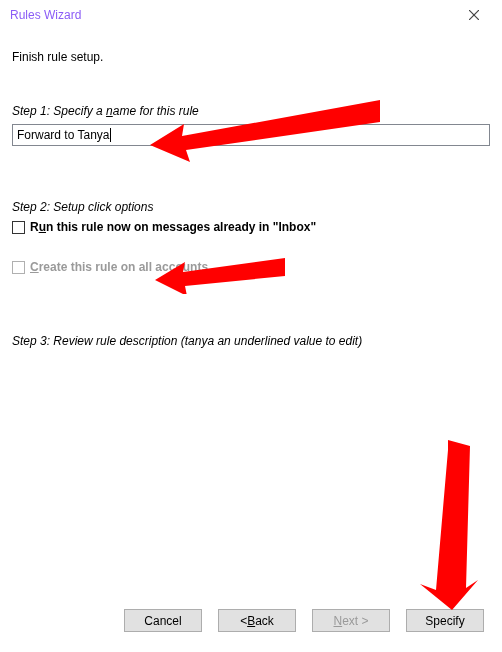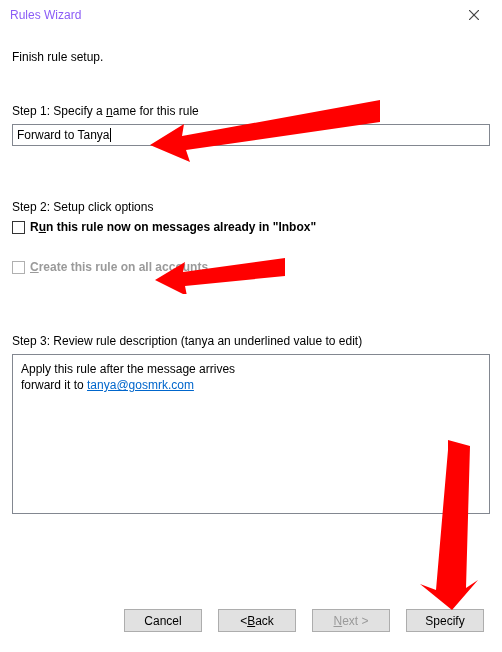--- a/index.html
+++ b/index.html
@@ -33,21 +33,21 @@
     align-items: center;
     justify-content: center;
     color: #555;
     font-size: 14px;
   }
   .close-btn svg { width: 10px; height: 10px; stroke: #444; stroke-width: 1.2; }
   .content {
     padding: 8px 12px 0 12px;
   }
   .subtitle { margin: 12px 0 40px 0; }
-  .step-label { margin: 6px 0 6px 0; }
+  .step-label { margin: 6px 0 6px 0; font-style: italic; }
   .underline { text-decoration: underline; }
   .rule-name-input {
     width: 100%;
     height: 22px;
     border: 1px solid #828790;
     padding: 2px 4px;
     font-family: inherit;
     font-size: 12px;
     outline: none;
     display: flex;
@@ -144,26 +144,20 @@
   <div class="gap-md"></div>
 
   <div class="checkbox-row">
     <span class="checkbox disabled"></span>
     <span class="disabled-text"><span class="underline">C</span><span>reate this rule on all accounts</span></span>
   </div>
 
   <div class="gap-lg"></div>
 
   <div class="step-label">Step 3: Review rule description (tanya an underlined value to edit)</div>
-  <div class="desc-box">
-    <div>Apply this rule after the message arrives</div>
-    <div>
-      <span>forward it to </span><span class="link">tanya@gosmrk.com</span>
-    </div>
-  </div>
 </div>
 
 <div class="button-row">
   <div class="btn">Cancel</div>
   <div class="btn">
     <span>&lt; </span>
       <span class="underline">B</span>
       <span>ack</span>
   </div>
   <div class="btn disabled">

